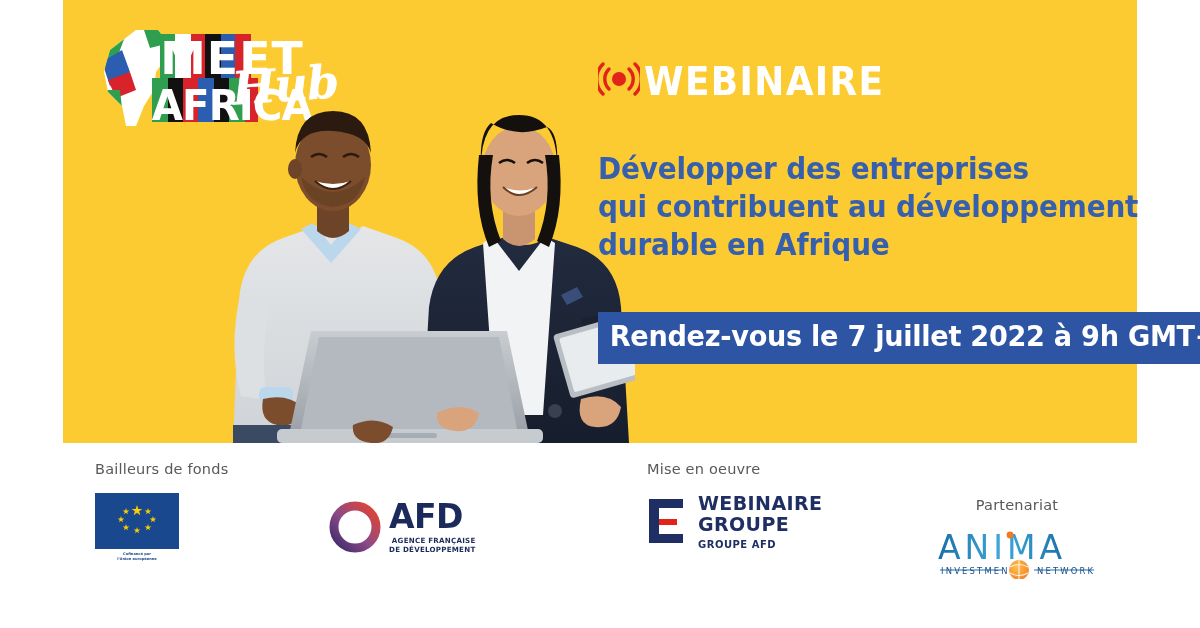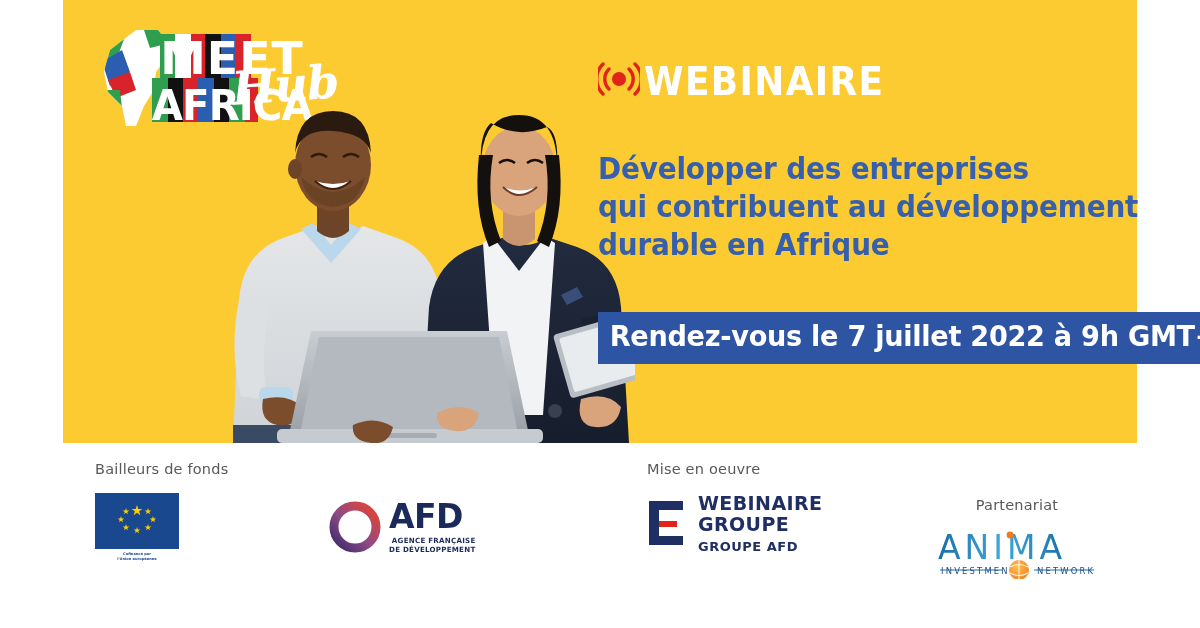--- a/index.html
+++ b/index.html
@@ -123,21 +123,21 @@
 
   
   .ef{display:flex;align-items:center;gap:11px;}
   .eftxt{line-height:1;}
   .efname{
     color:#1F2E63;font-family:"DejaVu Sans",sans-serif;font-weight:700;
     font-size:19px;letter-spacing:.4px;line-height:1.12;
   }
   .efsub{
     color:#1F2E63;font-family:"DejaVu Sans",sans-serif;font-weight:700;
-    font-size:13px;letter-spacing:.5px;margin-top:4px;
+    font-size:10px;letter-spacing:.5px;margin-top:4px;
   }
 
   
   .anima{position:relative;justify-content:flex-end;}
   .animarow{position:relative;height:50px;width:158px;}
 </style>
 </head>
 <body>
 
 <div id="banner">

